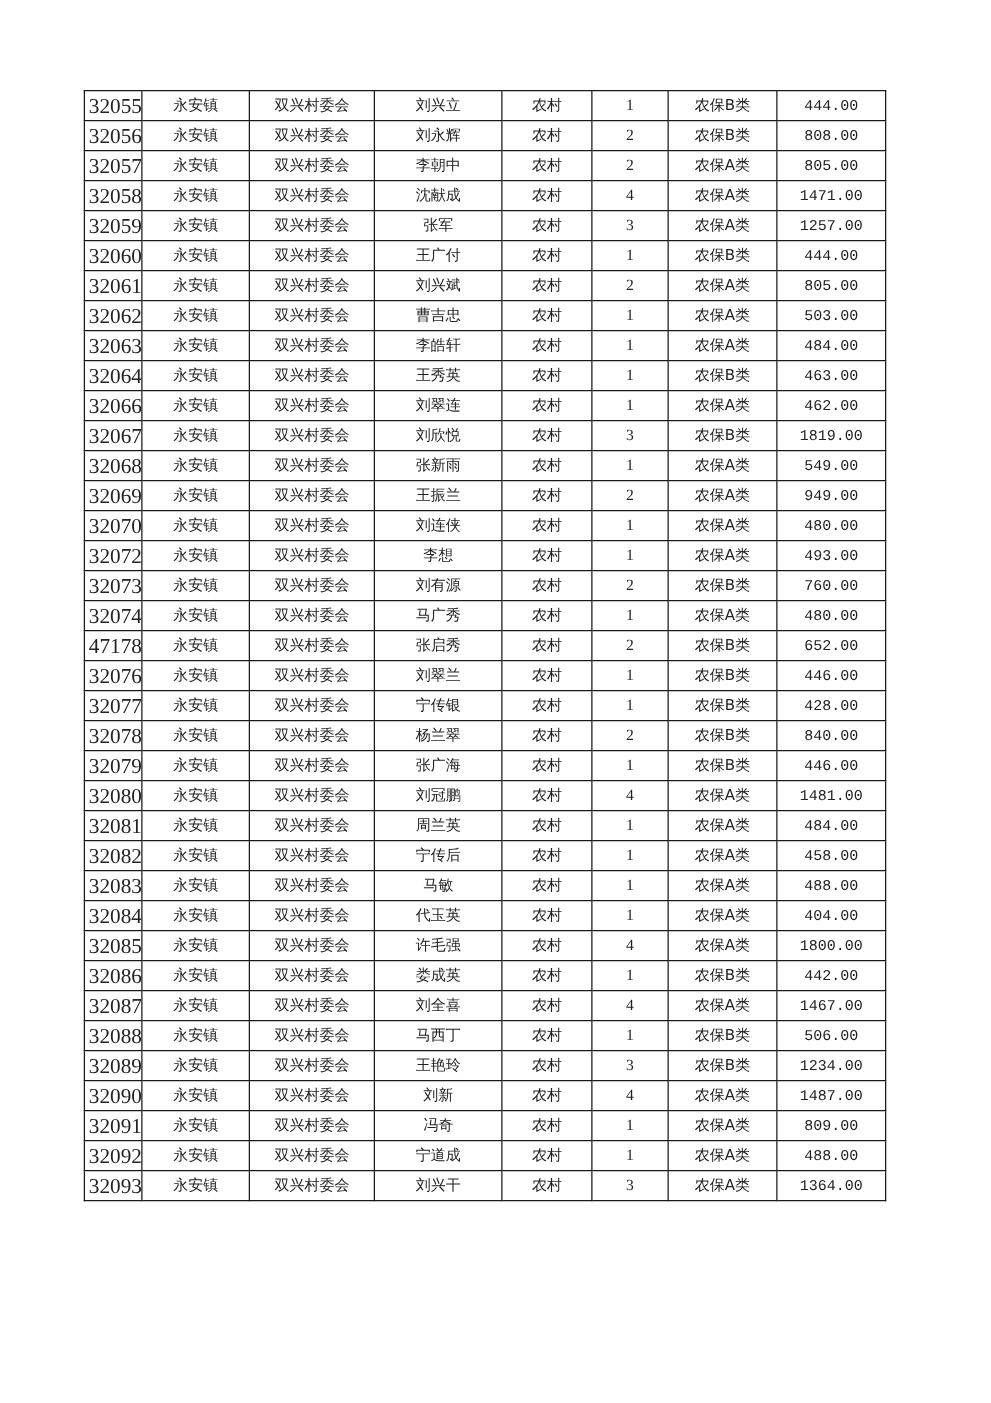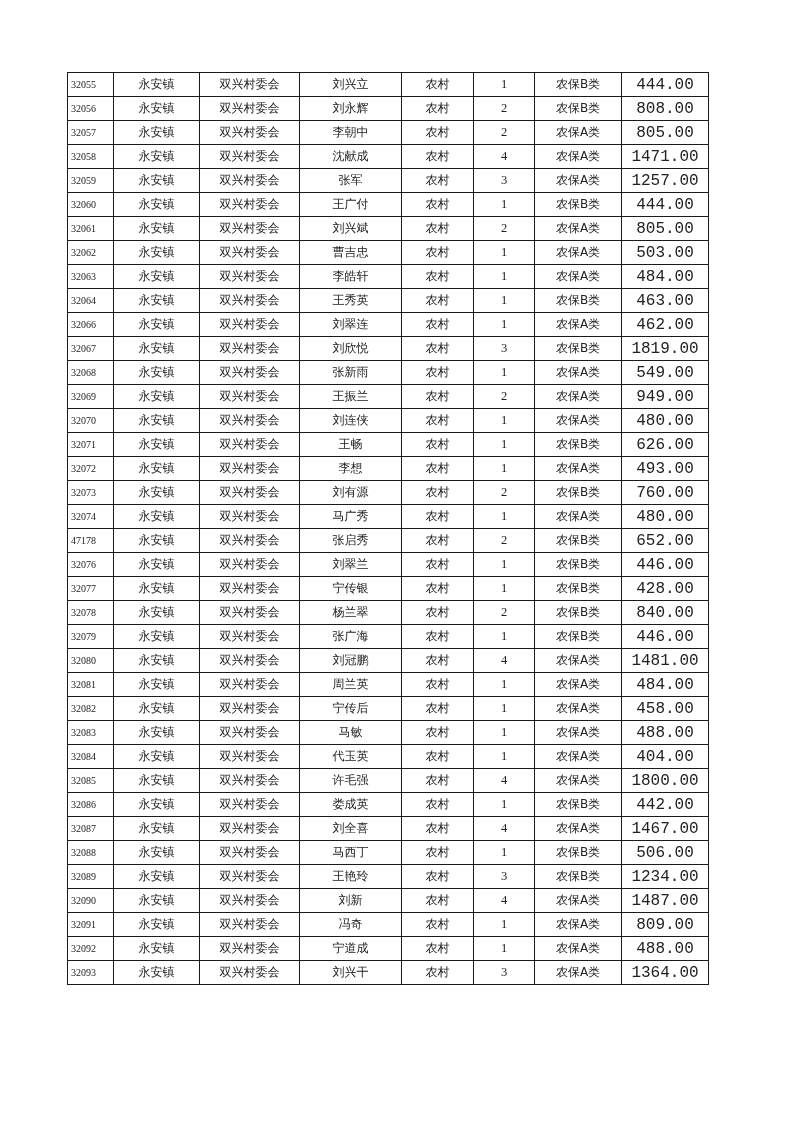--- a/index.html
+++ b/index.html
@@ -16,22 +16,22 @@
   }
   table.roster td {
     border: 1.5px solid #1a1a1a;
     height: 23px;
     padding: 0;
     text-align: center;
     vertical-align: middle;
     white-space: nowrap;
     overflow: hidden;
   }
-  table.roster td.c-id { text-align: left; padding-left: 3px; font-family: "Liberation Serif", serif; font-size: 10px; }
-  table.roster td.c-amt { font-family: "Liberation Mono", "DejaVu Sans Mono", monospace; font-size: 16px; }
+  table.roster td.c-id { text-align: center; padding-left: 3px; font-family: "Liberation Serif", serif; font-size: 17px; }
+  table.roster td.c-amt { font-family: "Liberation Mono", "DejaVu Sans Mono", monospace; font-size: 12px; }
   table.roster td.c-num { font-family: "Liberation Serif", serif; font-size: 12.5px; }
   table.roster td.c-cn { font-family: "DejaVu Sans", sans-serif; font-size: 12px; }
 </style>
 </head>
 <body>
 
 <table class="roster">
   <colgroup>
     <col style="width:46px">
     <col style="width:86px">
@@ -187,30 +187,20 @@
         <td class="c-id">32070</td>
         <td class="c-cn">永安镇</td>
         <td class="c-cn">双兴村委会</td>
         <td class="c-cn">刘连侠</td>
         <td class="c-cn">农村</td>
         <td class="c-num">1</td>
         <td class="c-cn">农保A类</td>
         <td class="c-amt">480.00</td>
       </tr>
       <tr>
-        <td class="c-id">32071</td>
-        <td class="c-cn">永安镇</td>
-        <td class="c-cn">双兴村委会</td>
-        <td class="c-cn">王畅</td>
-        <td class="c-cn">农村</td>
-        <td class="c-num">1</td>
-        <td class="c-cn">农保B类</td>
-        <td class="c-amt">626.00</td>
-      </tr>
-      <tr>
         <td class="c-id">32072</td>
         <td class="c-cn">永安镇</td>
         <td class="c-cn">双兴村委会</td>
         <td class="c-cn">李想</td>
         <td class="c-cn">农村</td>
         <td class="c-num">1</td>
         <td class="c-cn">农保A类</td>
         <td class="c-amt">493.00</td>
       </tr>
       <tr>

